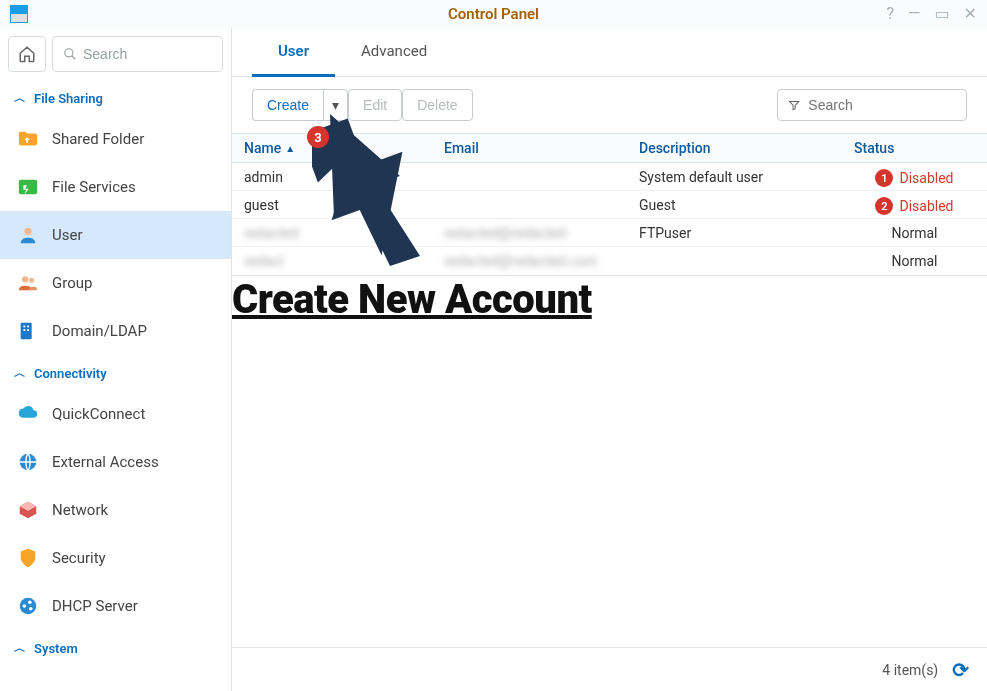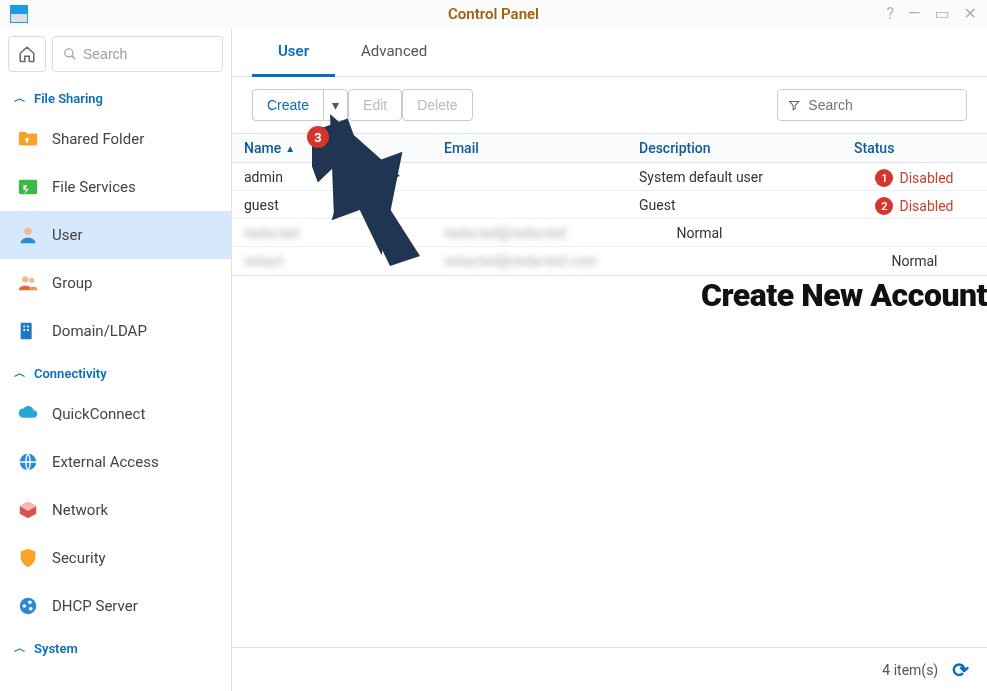--- a/index.html
+++ b/index.html
@@ -259,26 +259,27 @@
       font-size: 13px;
       display: flex; align-items: center; justify-content: center;
       font-weight: 700;
       z-index: 60;
       pointer-events: none;
     }
     .big-caption {
       position: absolute;
       top: 248px;
       left: 0; right: 0;
-      text-align: right;
-      font-size: 32px;
+      text-align: left;
+      font-size: 40px;
       font-weight: 900;
       color: #111;
       letter-spacing: -0.5px;
       pointer-events: none;
+      text-decoration: underline;
     }
 
     
     .footer {
       margin-top: auto;
       border-top: 1px solid #e0e3e7;
       height: 44px;
       display: flex;
       align-items: center;
       padding: 0 18px;
@@ -488,20 +489,21 @@
         <div class="col col-status">
           <div class="status-wrap">
             <span class="circle-badge">2</span>
             <span class="status-disabled">Disabled</span>
           </div>
         </div>
       </div>
       <div class="table-row">
         <div class="col col-name blurred">redacted</div>
         <div class="col col-email blurred">redacted@redacted</div>
+        <div class="col col-desc">FTPuser</div>
         <div class="col col-status">
           <span class="status-normal">Normal</span>
         </div>
       </div>
       <div class="table-row">
         <div class="col col-name blurred">redact</div>
         <div class="col col-email blurred">redacted@redacted.com</div>
         <div class="col col-desc"></div>
         <div class="col col-status">
           <span class="status-normal">Normal</span>

